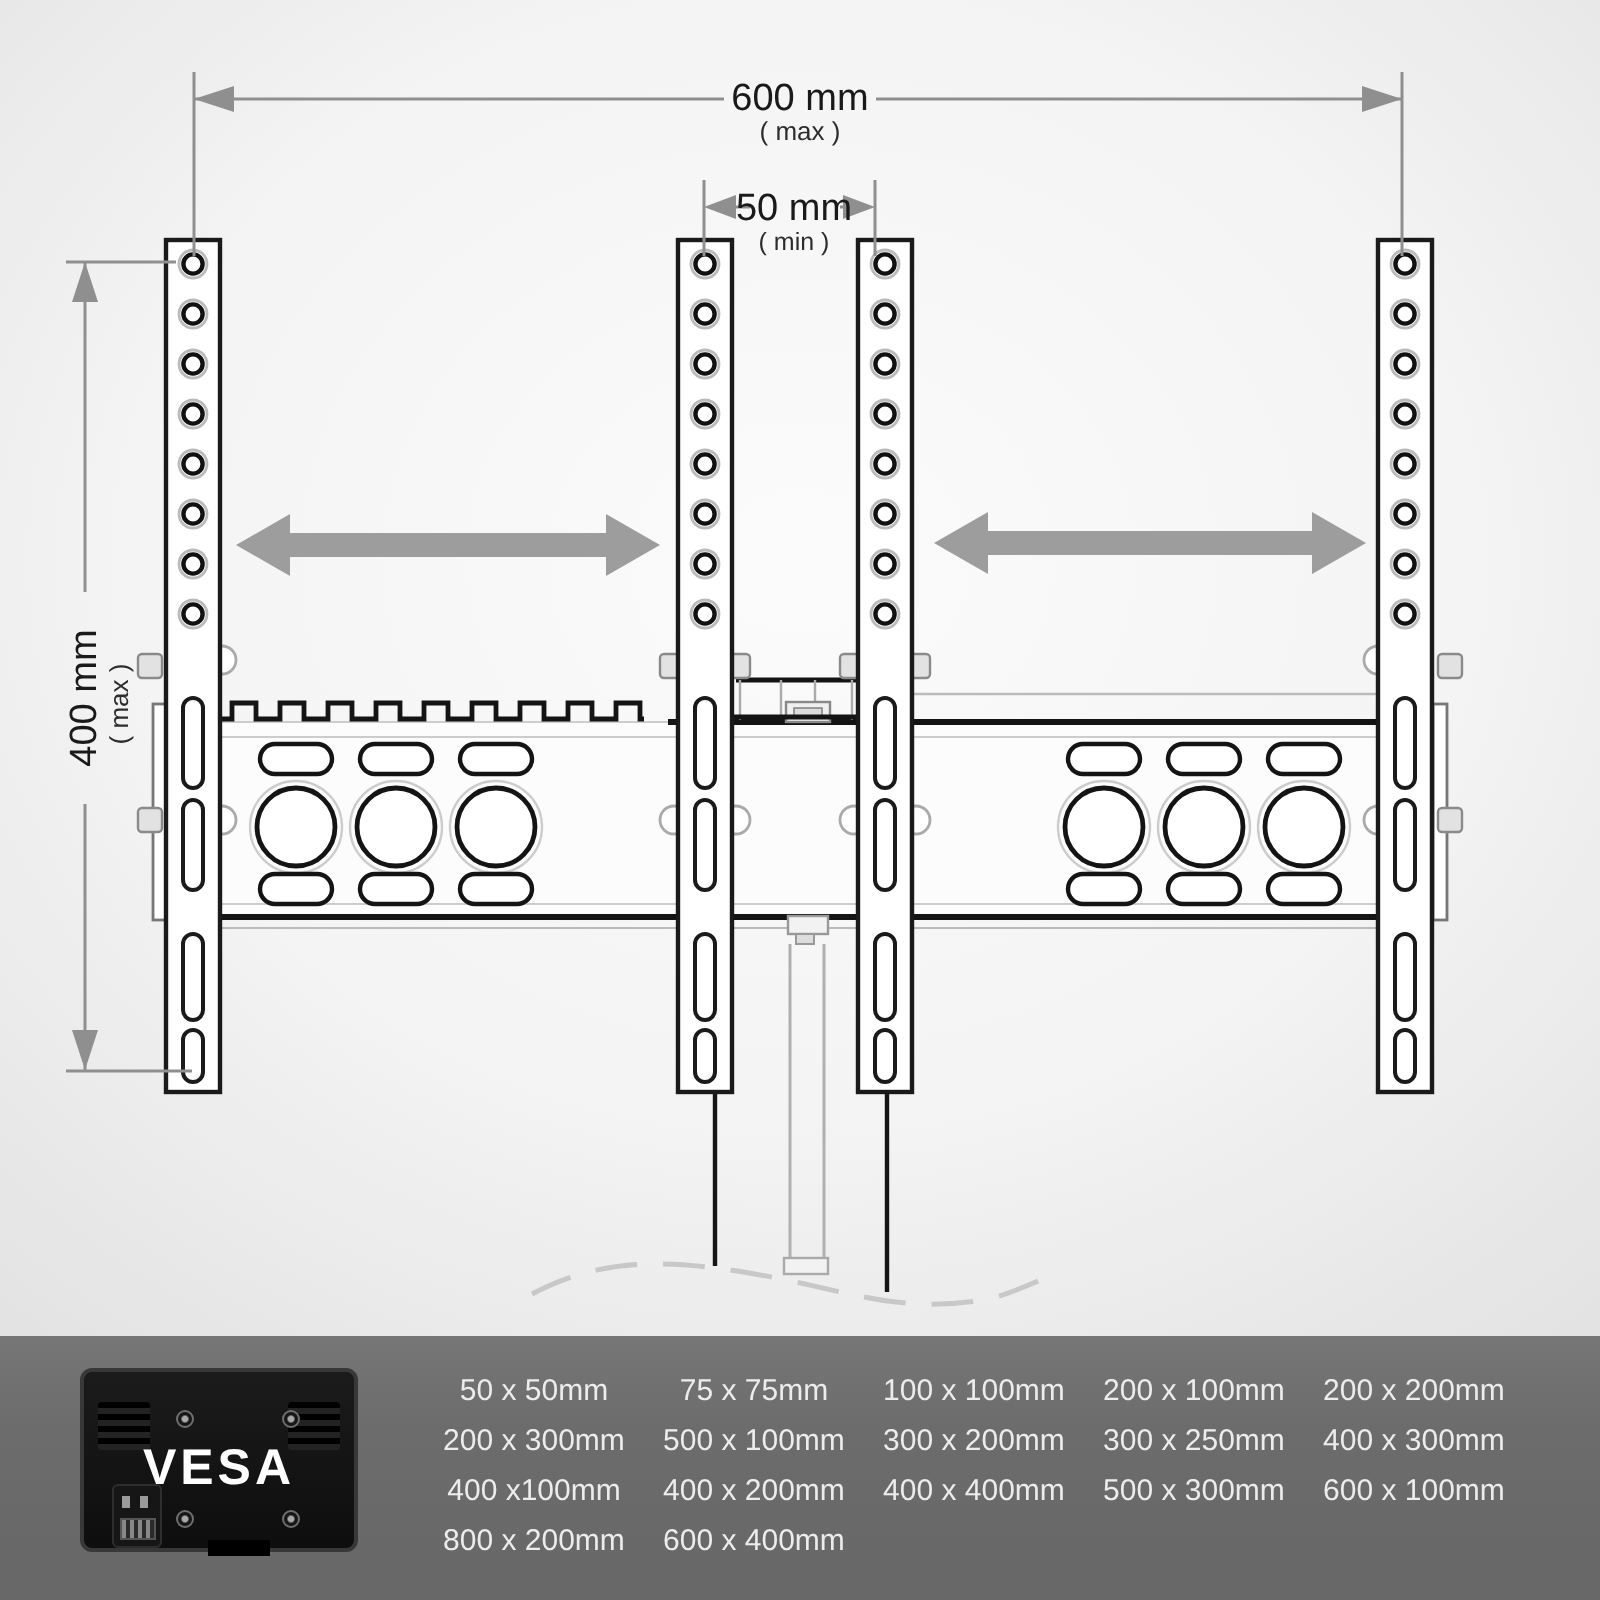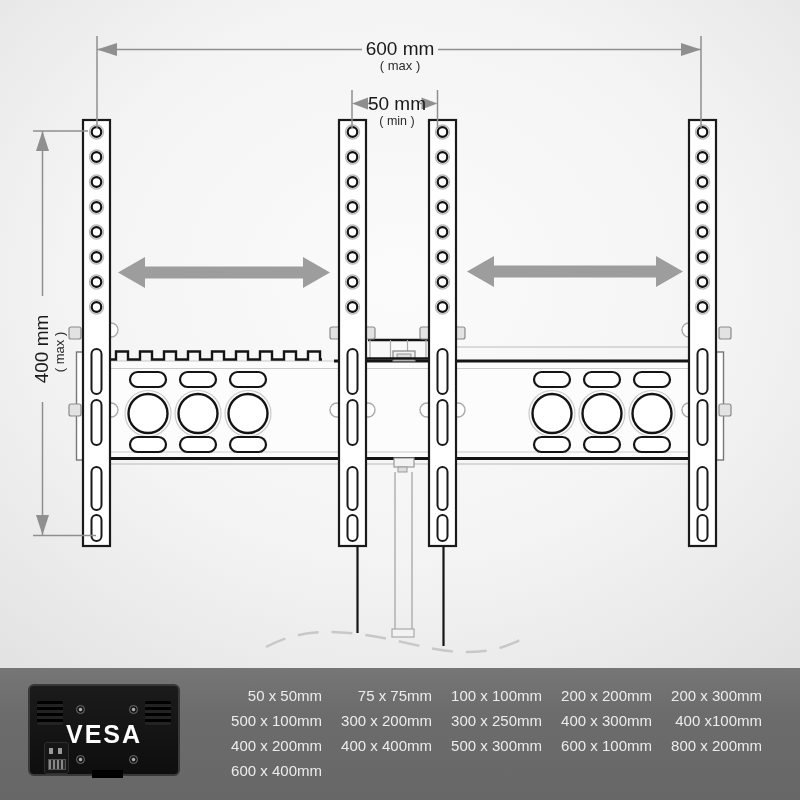--- a/index.html
+++ b/index.html
@@ -4,21 +4,21 @@
 <style>
   html,body{margin:0;padding:0;background:#ffffff;}
   .stage{position:relative;width:800px;height:800px;overflow:hidden;
          font-family:"Liberation Sans",sans-serif;}
   
   .diagram{position:absolute;left:0;top:0;width:672px;height:668px;}
   svg{display:block;font-family:"Liberation Sans",sans-serif;}
   
   .band{position:absolute;left:0;top:668px;width:800px;height:132px;
         background:linear-gradient(180deg,#767676 0%,#6c6c6c 35%,#676767 100%);}
-  .vesa-plate{position:absolute;left:28px;top:16px;width:152px;height:92px;
+  .vesa-plate{position:absolute;left:40px;top:16px;width:139px;height:92px;
         background:linear-gradient(180deg,#1b1b1b,#0e0e0e);
         border:2px solid #383838;border-radius:6px;box-sizing:border-box;}
   .vent{position:absolute;top:15px;width:26px;height:24px;border-radius:2px;
         background:repeating-linear-gradient(180deg,#000 0 3px,#232323 3px 6px);}
   .vent.left{left:7px;}
   .vent.right{right:7px;}
   .screw{position:absolute;width:9px;height:9px;border-radius:50%;
         border:1px solid #6f6f6f;box-sizing:border-box;
         background:radial-gradient(circle at 50% 50%,#aaa 0 1.3px,#161616 2.2px);}
   .vesa-label{position:absolute;left:0;right:0;top:34px;text-align:center;
@@ -26,21 +26,21 @@
   .connector{position:absolute;left:14px;top:56px;width:23px;height:30px;
         background:#161616;border:1px solid #2e2e2e;border-radius:3px;}
   .connector .ports{position:absolute;left:4px;top:5px;width:14px;height:6px;
         background:repeating-linear-gradient(90deg,#9a9a9a 0 4px,#161616 4px 9px);}
   .connector .grille{position:absolute;left:3px;top:16px;width:16px;height:9px;
         background:#2a2a2a;border:1px solid #555;
         background-image:repeating-linear-gradient(90deg,#888 0 2px,#2a2a2a 2px 4px);}
   .bottom-tab{position:absolute;left:62px;top:84px;width:31px;height:8px;background:#000;}
   .vesa-table{position:absolute;left:212px;top:15px;width:552px;
         display:grid;grid-template-columns:repeat(5,110px);grid-auto-rows:25px;}
-  .vesa-table .cell{color:#ececec;font-size:15px;line-height:25px;text-align:right;
+  .vesa-table .cell{color:#ececec;font-size:15px;line-height:25px;text-align:center;
         white-space:nowrap;}
 </style>
 </head>
 <body>
 
 <div class="stage">
 
   <div class="diagram">
   <svg width="800" height="668" viewBox="0 0 800 668">
     <defs>
@@ -304,20 +304,21 @@
         <div class="ports"></div>
         <div class="grille"></div>
       </div>
       <div class="bottom-tab"></div>
     </div>
 
     <div class="vesa-table">
       <div class="cell">50 x 50mm</div>
       <div class="cell">75 x 75mm</div>
       <div class="cell">100 x 100mm</div>
+      <div class="cell">200 x 100mm</div>
       <div class="cell">200 x 200mm</div>
       <div class="cell">200 x 300mm</div>
       <div class="cell">500 x 100mm</div>
       <div class="cell">300 x 200mm</div>
       <div class="cell">300 x 250mm</div>
       <div class="cell">400 x 300mm</div>
       <div class="cell">400 x100mm</div>
       <div class="cell">400 x 200mm</div>
       <div class="cell">400 x 400mm</div>
       <div class="cell">500 x 300mm</div>

